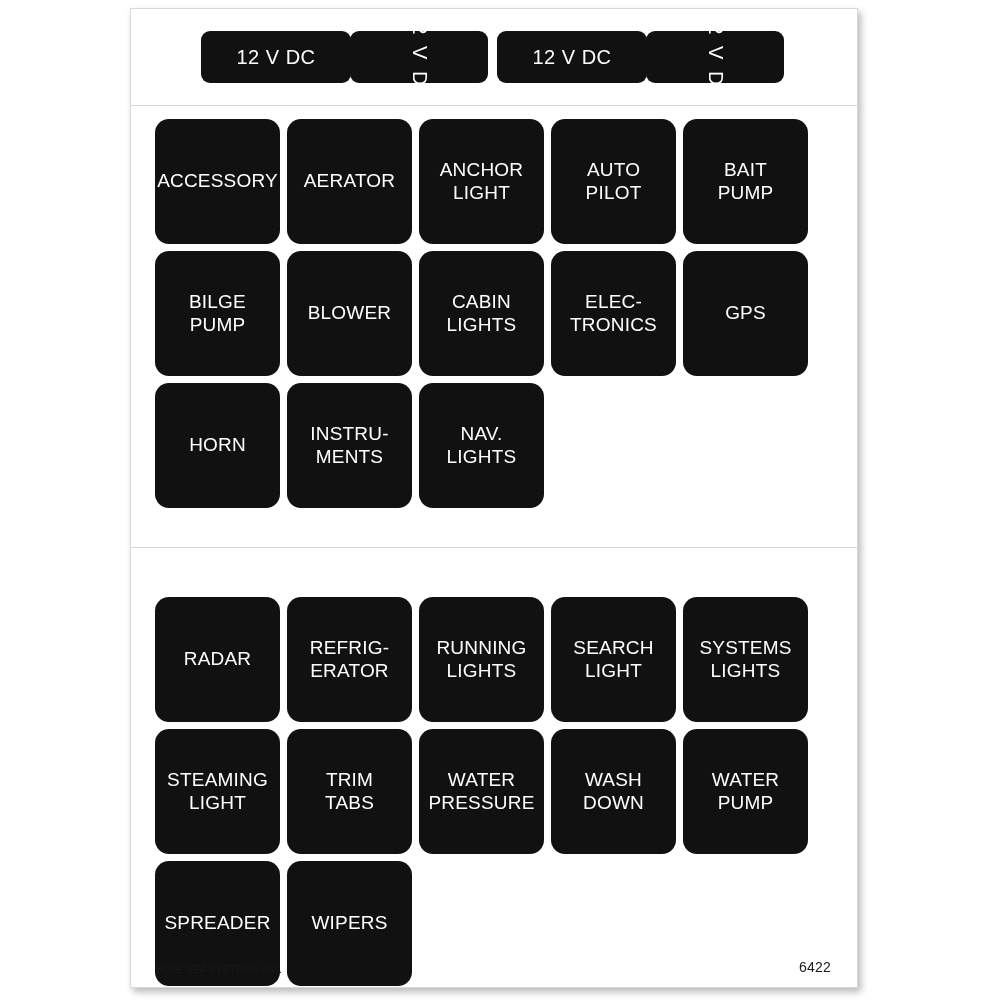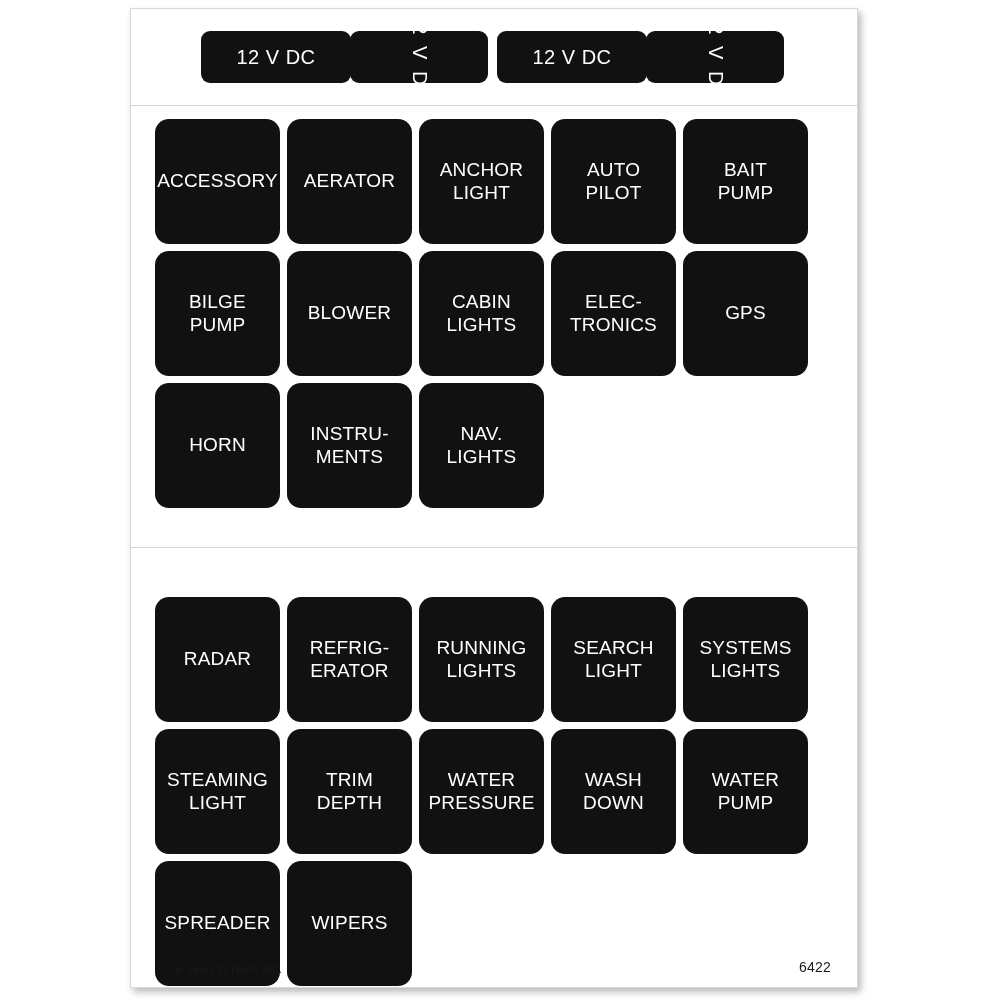--- a/index.html
+++ b/index.html
@@ -168,21 +168,21 @@
     <div class="cell">RUNNING
 LIGHTS</div>
     <div class="cell">SEARCH
 LIGHT</div>
     <div class="cell">SYSTEMS
 LIGHTS</div>
 
     <div class="cell">STEAMING
 LIGHT</div>
     <div class="cell">TRIM
-DEPTH</div>
+TABS</div>
 
     <div class="cell">WATER
 PRESSURE</div>
     <div class="cell">WASH
 DOWN</div>
     <div class="cell">WATER
 PUMP</div>
     <div class="cell">SPREADER</div>
     <div class="cell">WIPERS</div>
   </div>

